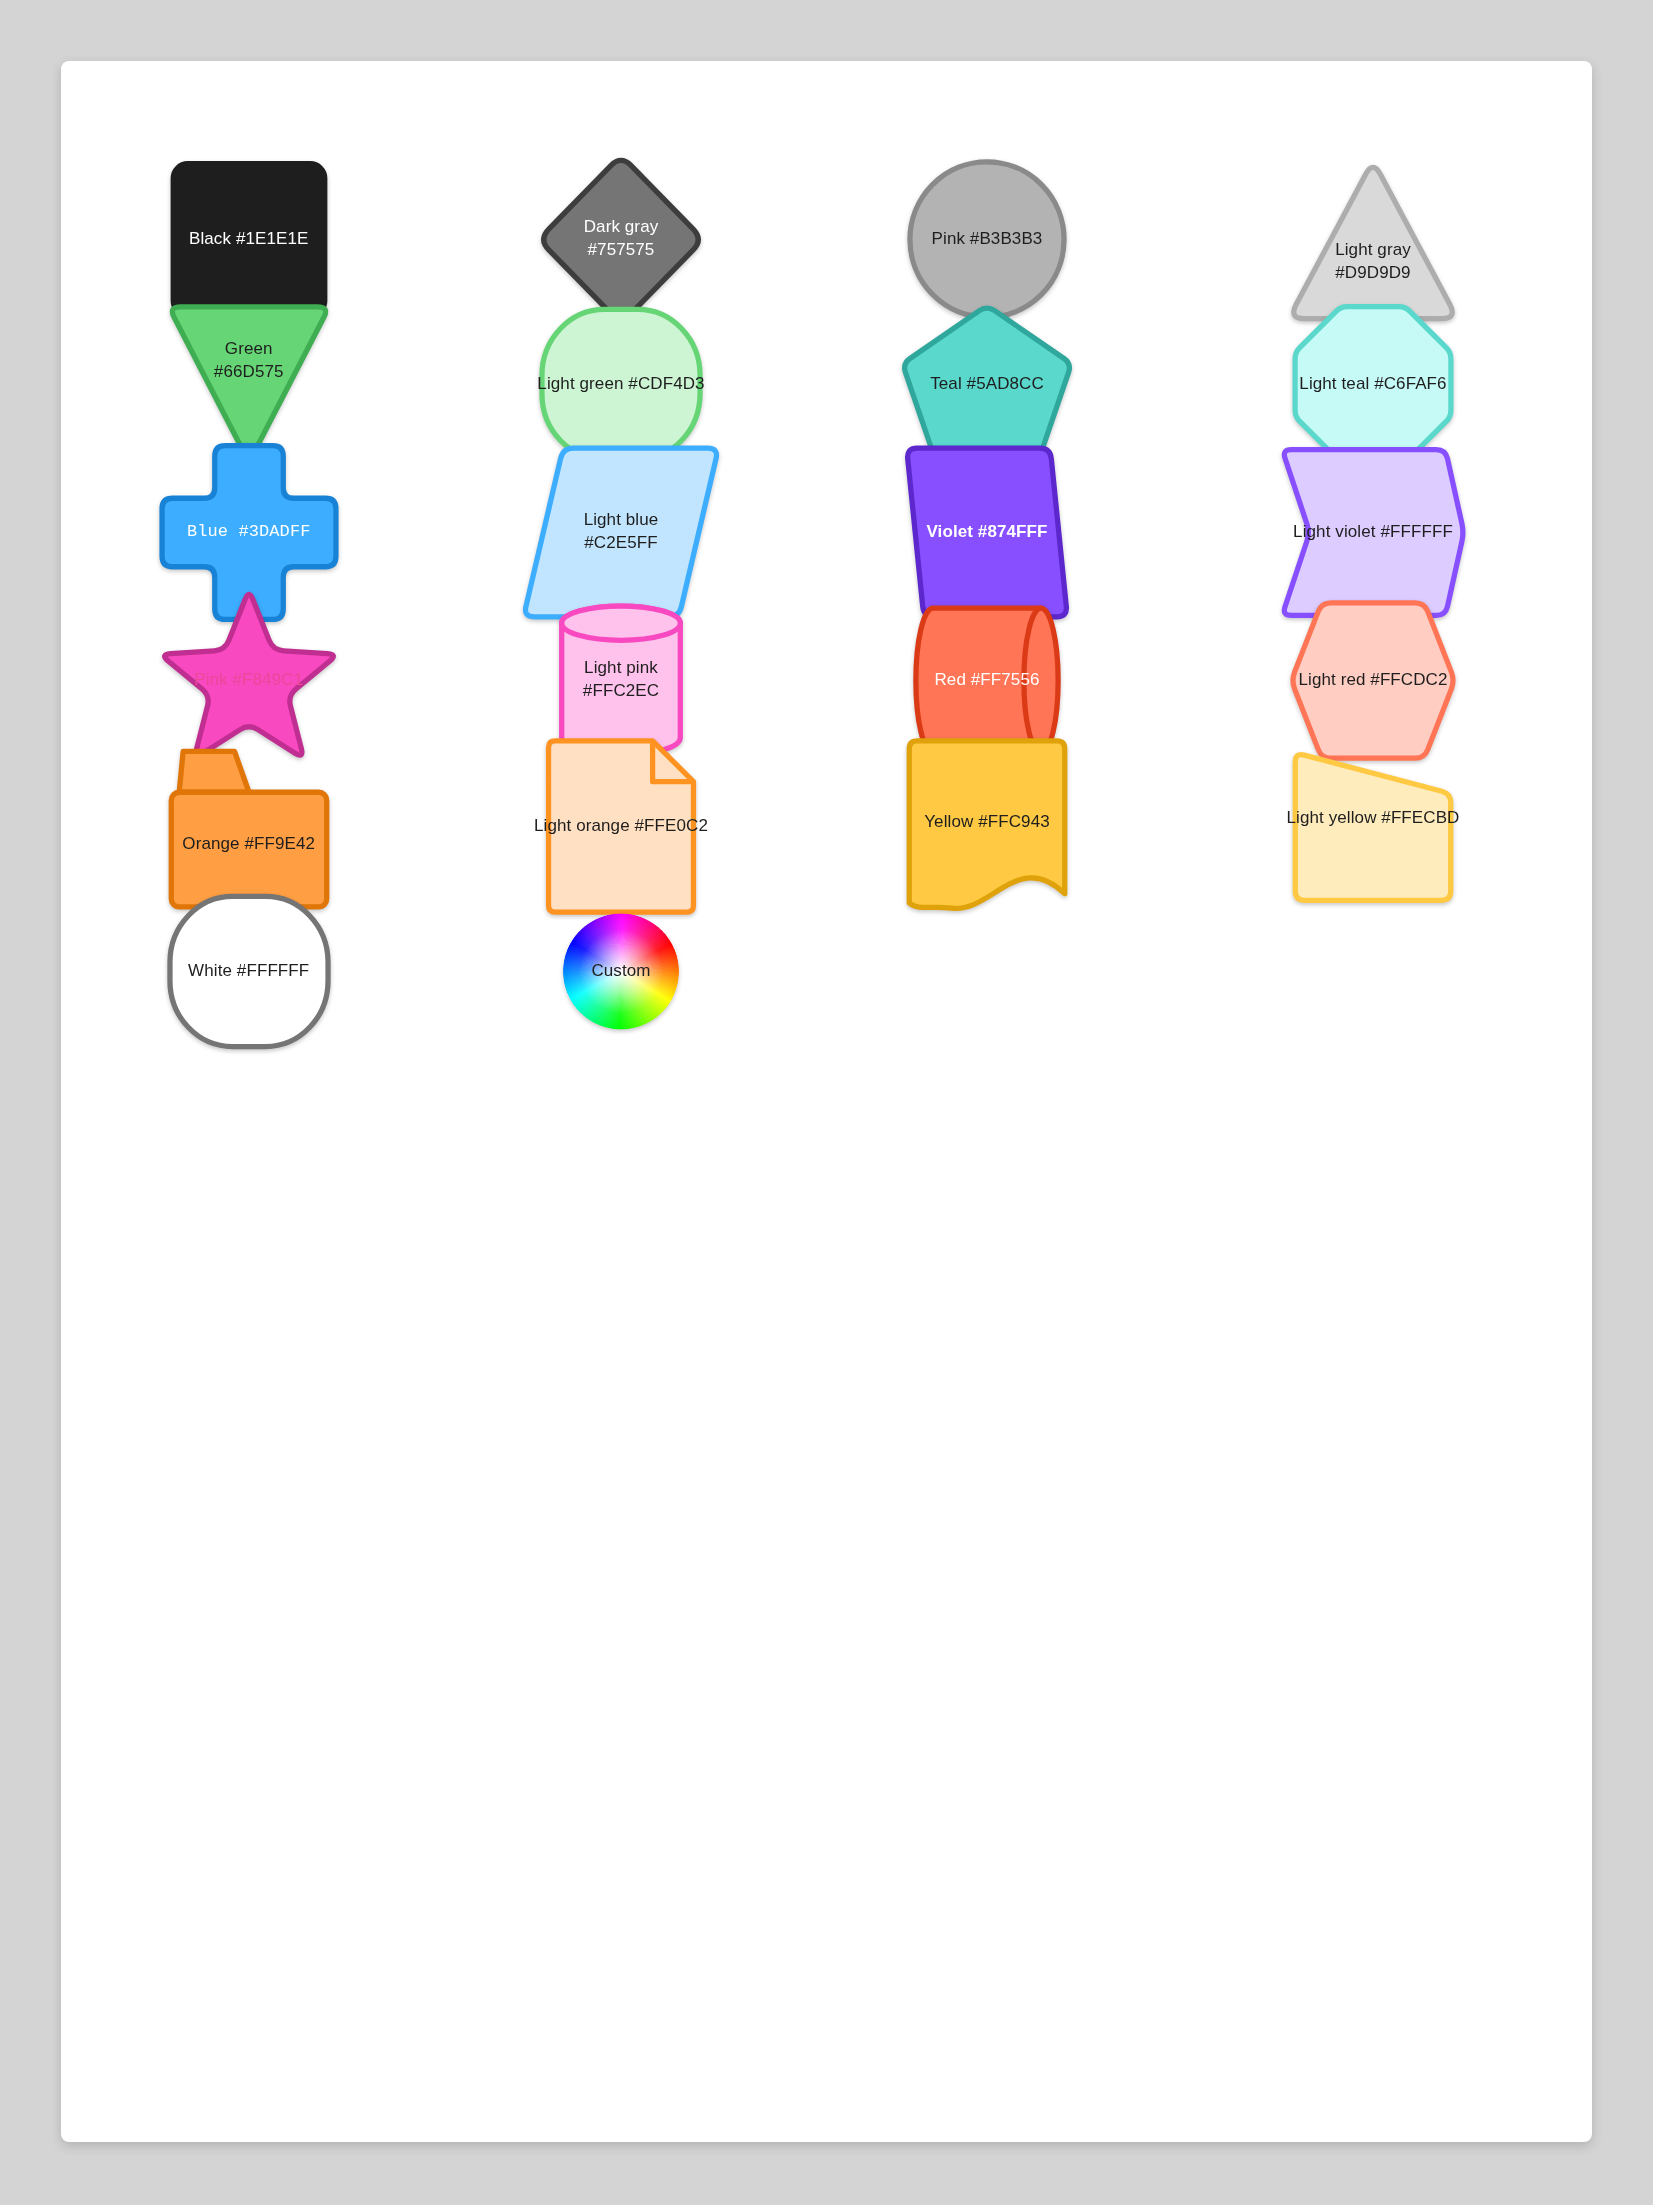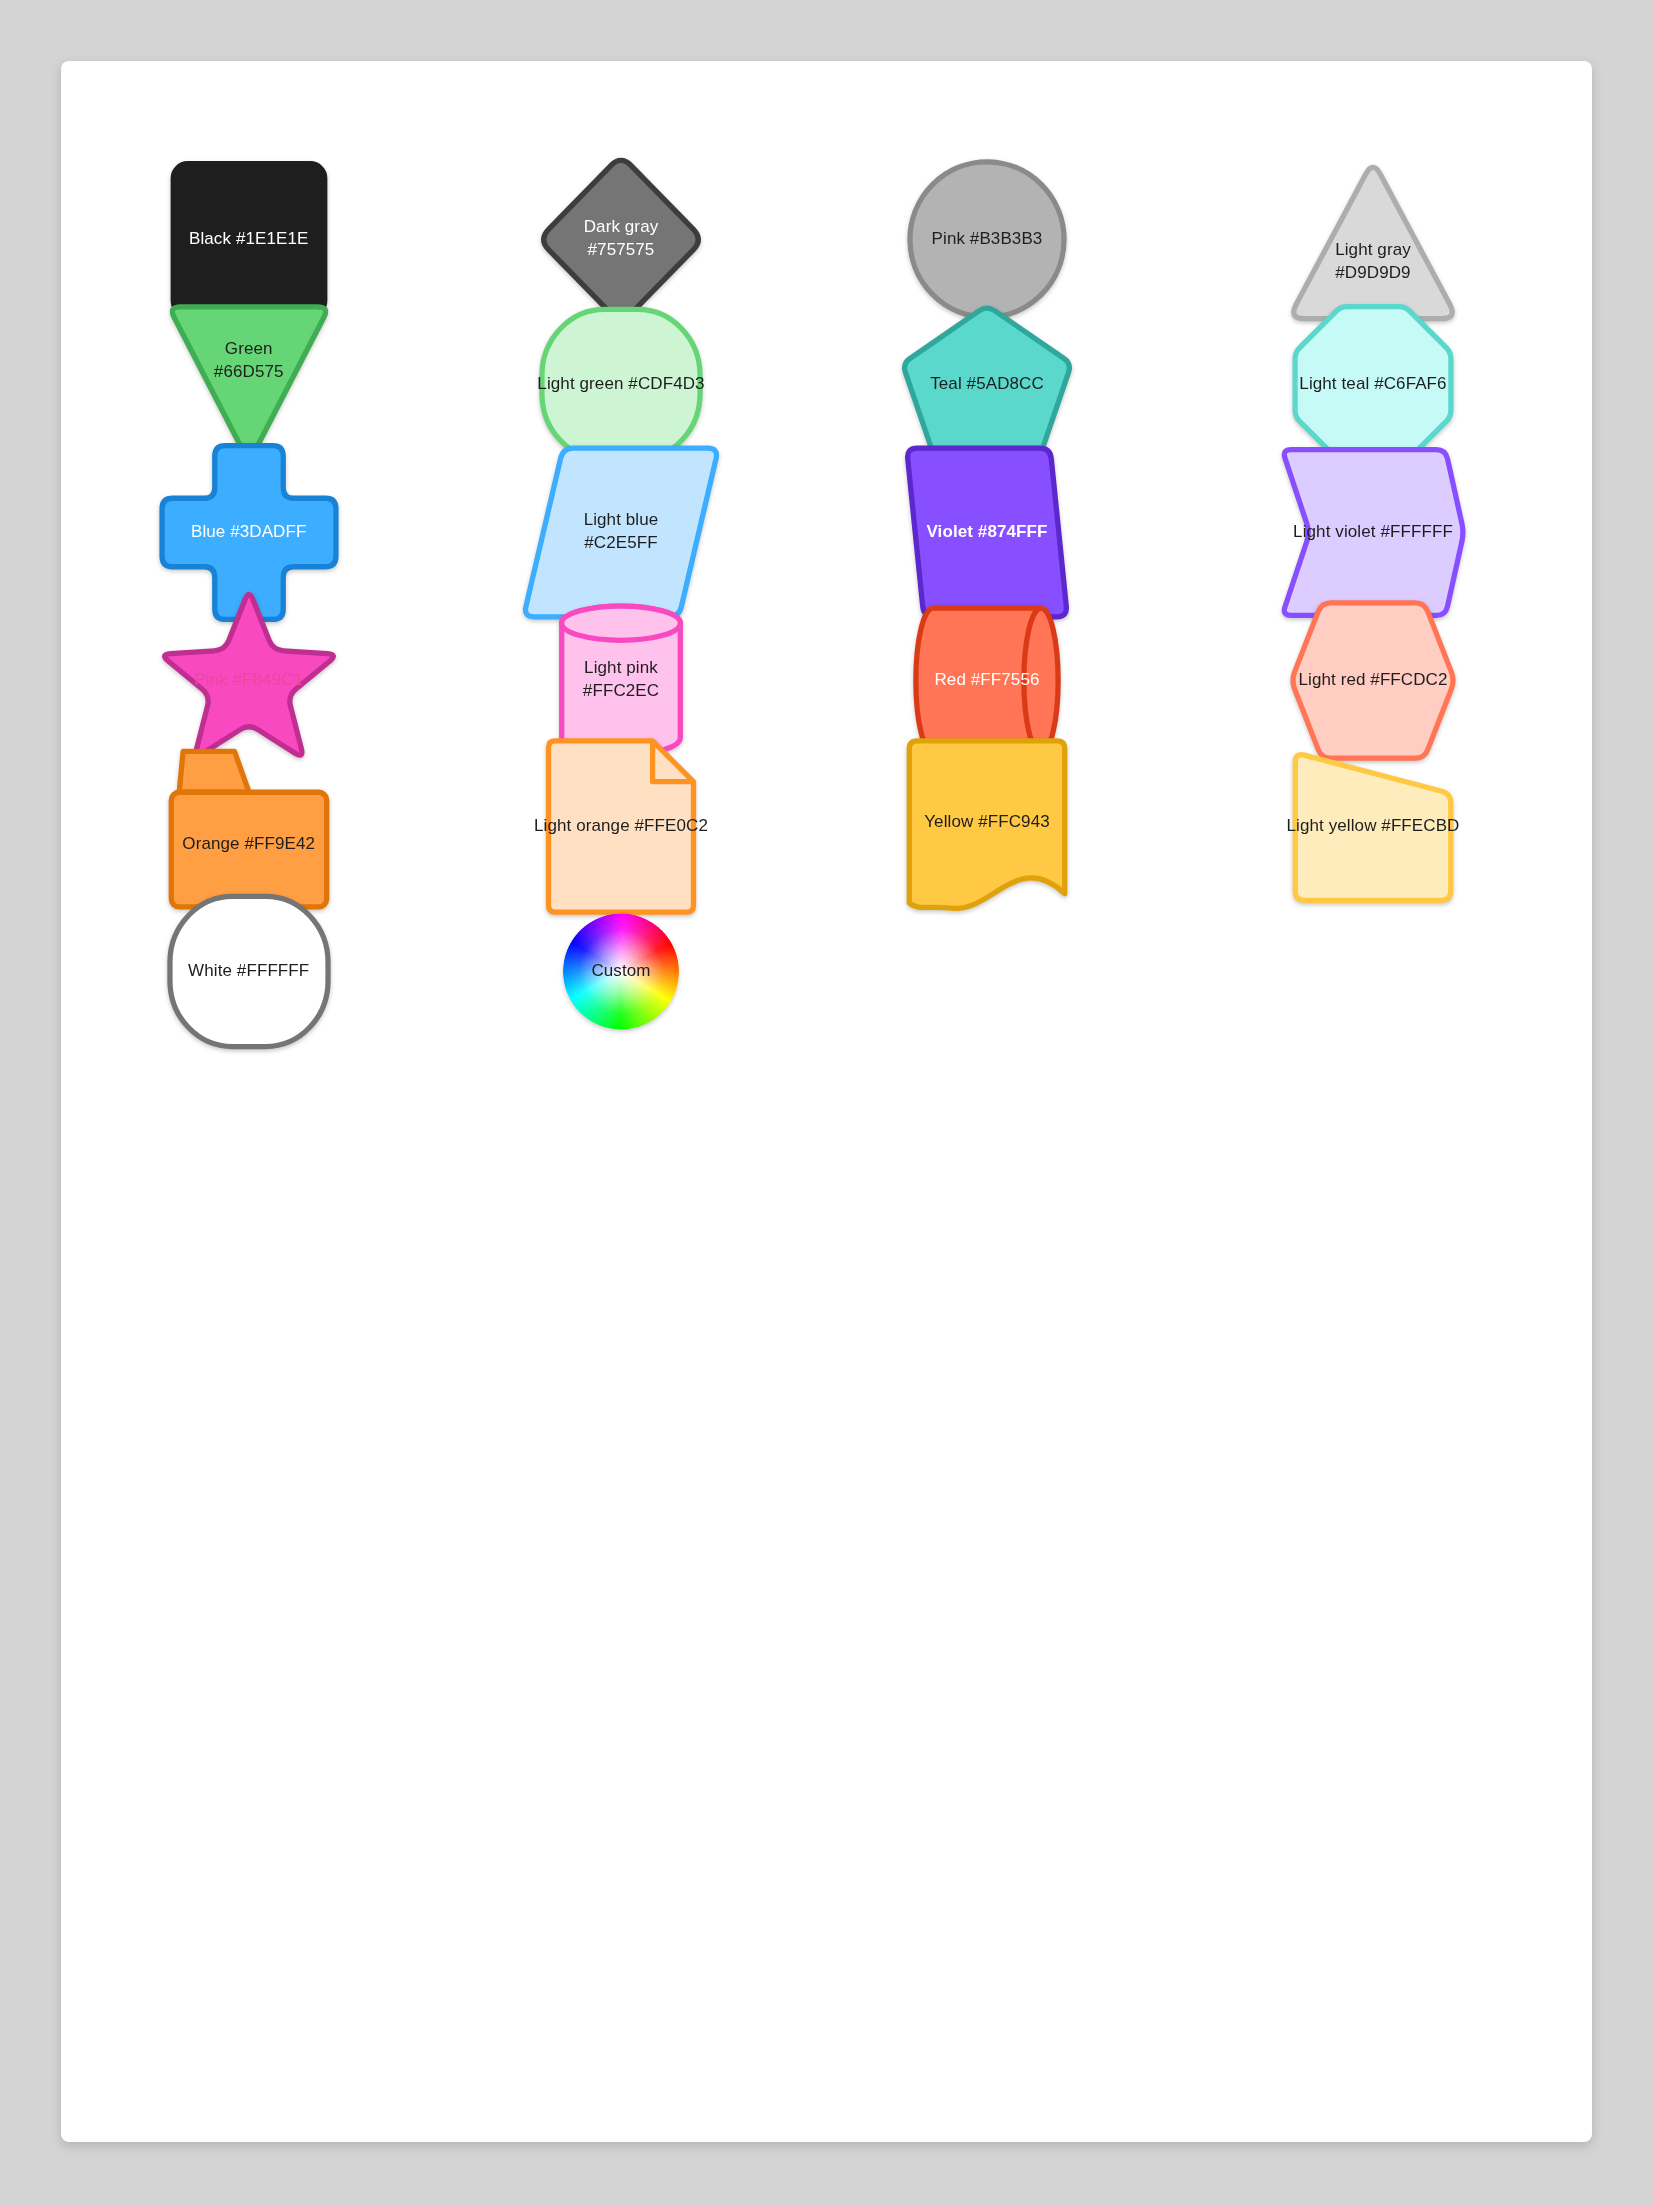--- a/index.html
+++ b/index.html
@@ -135,21 +135,21 @@
           <div class="shape-label" style="color: rgb(30, 30, 30); top: 160px;">Teal #5AD8CC</div>
         </div>
         <div class="cell" style="left: 1121px; top: 152px;">
           <div class="shape-wrap drop">
             <svg viewBox="0 0 580 520" preserveAspectRatio="xMidYMid meet">
               <path d="M 233.95 148.81 Q 241.02 141.74 251.02 141.74 L 328.98 141.74 Q 338.98 141.74 346.05 148.81 L 401.19 203.95 Q 408.26 211.02 408.26 221.02 L 408.26 298.98 Q 408.26 308.98 401.19 316.05 L 346.05 371.19 Q 338.98 378.26 328.98 378.26 L 251.02 378.26 Q 241.02 378.26 233.95 371.19 L 178.81 316.05 Q 171.74 308.98 171.74 298.98 L 171.74 221.02 Q 171.74 211.02 178.81 203.95 Z" fill="#C6FAF6" stroke="#5AD8CC" stroke-width="8" stroke-linejoin="round"></path>
             </svg>
           </div>
           <div class="shape-label" style="color: rgb(30, 30, 30); top: 160px;">Light teal #C6FAF6</div>
         </div>
-        <div class="cell" style="left: -3.3px; top: 300px;">
+        <div class="cell" style="left: -3.3px; top: 300px; font-family: Liberation Mono, monospace;">
           <div class="shape-wrap drop">
             <svg viewBox="0 0 580 520" preserveAspectRatio="xMidYMid meet">
               <path d="M 238.00 144.00 Q 238.00 128.00 254.00 128.00 L 326.00 128.00 Q 342.00 128.00 342.00 144.00 L 342.00 192.00 Q 342.00 208.00 358.00 208.00 L 406.00 208.00 Q 422.00 208.00 422.00 224.00 L 422.00 296.00 Q 422.00 312.00 406.00 312.00 L 358.00 312.00 Q 342.00 312.00 342.00 328.00 L 342.00 376.00 Q 342.00 392.00 326.00 392.00 L 254.00 392.00 Q 238.00 392.00 238.00 376.00 L 238.00 328.00 Q 238.00 312.00 222.00 312.00 L 174.00 312.00 Q 158.00 312.00 158.00 296.00 L 158.00 224.00 Q 158.00 208.00 174.00 208.00 L 222.00 208.00 Q 238.00 208.00 238.00 192.00 Z" fill="#3DADFF" stroke="#1883D6" stroke-width="8" stroke-linejoin="round"></path>
             </svg>
           </div>
           <div class="shape-label" style="color: rgb(255, 255, 255); top: 160px;">Blue #3DADFF</div>
         </div>
         <div class="cell" style="left: 369px; top: 300px;">
           <div class="shape-wrap drop">
             <svg viewBox="0 0 580 520" preserveAspectRatio="xMidYMid meet">
@@ -253,21 +253,21 @@
             </svg>
           </div>
           <div class="shape-label" style="color: rgb(30, 30, 30); top: 156px;">Yellow #FFC943</div>
         </div>
         <div class="cell" style="left: 1121px; top: 594px;">
           <div class="shape-wrap drop">
             <svg viewBox="0 0 580 520" preserveAspectRatio="xMidYMid meet">
               <path d="M 172.00 162.00 Q 172.00 148.00 185.54 151.56 L 394.46 206.44 Q 408.00 210.00 408.00 224.00 L 408.00 358.00 Q 408.00 372.00 394.00 372.00 L 186.00 372.00 Q 172.00 372.00 172.00 358.00 Z" fill="#FFECBD" stroke="#FFC943" stroke-width="8" stroke-linejoin="round"></path>
             </svg>
           </div>
-          <div class="shape-label" style="color: rgb(30, 30, 30); top: 160px;">Light yellow #FFECBD</div>
+          <div class="shape-label" style="color: rgb(30, 30, 30); top: 152px;">Light yellow #FFECBD</div>
         </div>
         <div class="cell" style="left: -3.3px; top: 739px;">
           <div class="shape-wrap drop">
             <svg viewBox="0 0 580 520" preserveAspectRatio="xMidYMid meet">
               <rect x="170" y="146" width="240" height="228" rx="95" ry="100" fill="#FFFFFF" stroke="#757575" stroke-width="8"></rect>
             </svg>
           </div>
           <div class="shape-label" style="color: rgb(30, 30, 30); top: 160px;">White #FFFFFF</div>
         </div>
         <div class="cell" style="left: 369px; top: 739px;">

